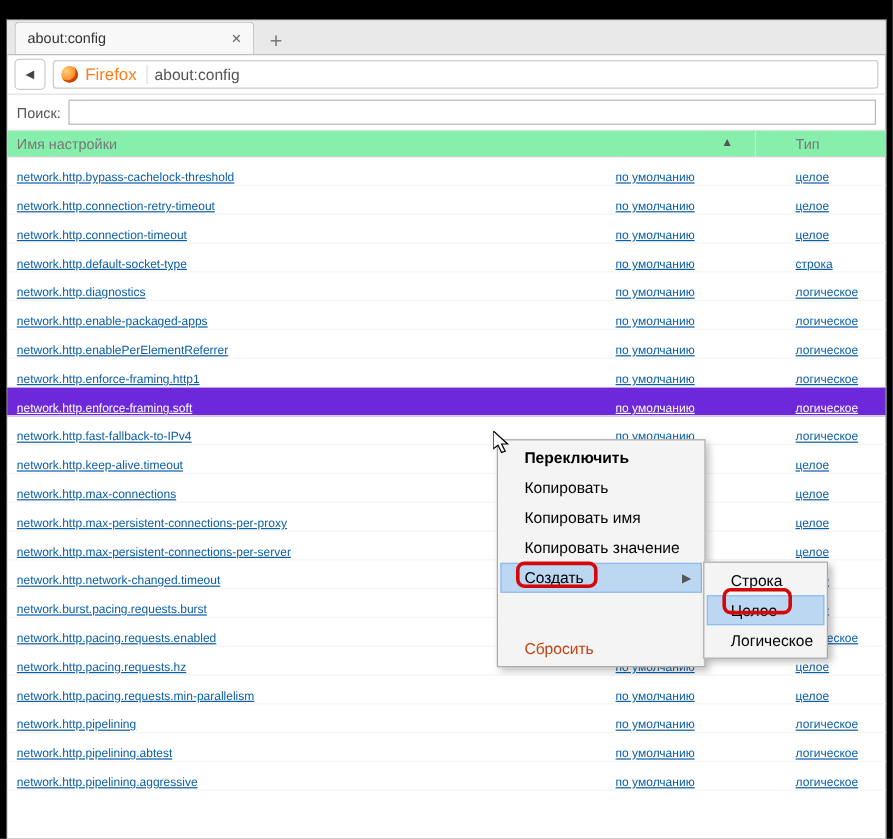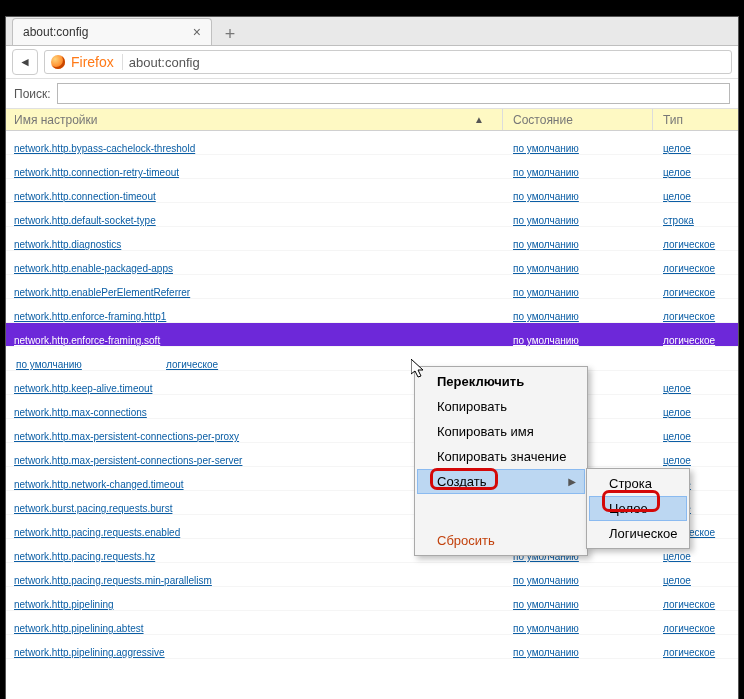--- a/index.html
+++ b/index.html
@@ -92,25 +92,26 @@
   }
   .search-input {
     flex:1;
     height: 21px;
     border:1px solid #b8b8b8;
     background:#fff;
   }
   
   .colhdr {
     height:22px;
-    background:#fef9c3;
+    background:#86efac;
     border-bottom:1px solid #d0d0d0;
     display:flex;
     color:#777;
     font-size:12px;
+    gap:23px;
   }
   .col-name { flex:1; padding:4px 8px; display:flex; align-items:center; justify-content:space-between; border-right:1px solid #dcdcdc;}
   .col-state { width:150px; padding:4px 10px; border-right:1px solid #dcdcdc;}
   .col-type { width:85px; padding:4px 10px; }
   .sort-arr { color:#555; font-size:10px; margin-right:10px;}
   
   .rows { }
   .row {
     display:flex;
     height:24px;
@@ -206,23 +207,20 @@
   <div class="searchrow">
     <span>Поиск:</span>
     <div class="search-input"></div>
   </div>
 
   <div class="colhdr">
     <div class="col-name">
       <span>Имя настройки</span>
       <span class="sort-arr">▲</span>
     </div>
-    <div class="col-state">
-      <span>Состояние</span>
-    </div>
     <div class="col-type">
       <span>Тип</span>
     </div>
   </div>
 
   <div class="rows" id="rows">
       <div class="row">
         <div class="c-name">network.http.bypass-cachelock-threshold</div>
         <div class="c-state">по умолчанию</div>
         <div class="c-type">целое</div>
@@ -261,20 +259,21 @@
         <div class="c-name">network.http.enforce-framing.http1</div>
         <div class="c-state">по умолчанию</div>
         <div class="c-type">логическое</div>
       </div>
       <div class="row sel">
         <div class="c-name">network.http.enforce-framing.soft</div>
         <div class="c-state">по умолчанию</div>
         <div class="c-type">логическое</div>
       </div>
       <div class="row">
+        <div class="c-name">network.http.fast-fallback-to-IPv4</div>
         <div class="c-state">по умолчанию</div>
         <div class="c-type">логическое</div>
       </div>
       <div class="row">
         <div class="c-name">network.http.keep-alive.timeout</div>
         <div class="c-state">по умолчанию</div>
         <div class="c-type">целое</div>
       </div>
       <div class="row">
         <div class="c-name">network.http.max-connections</div>

